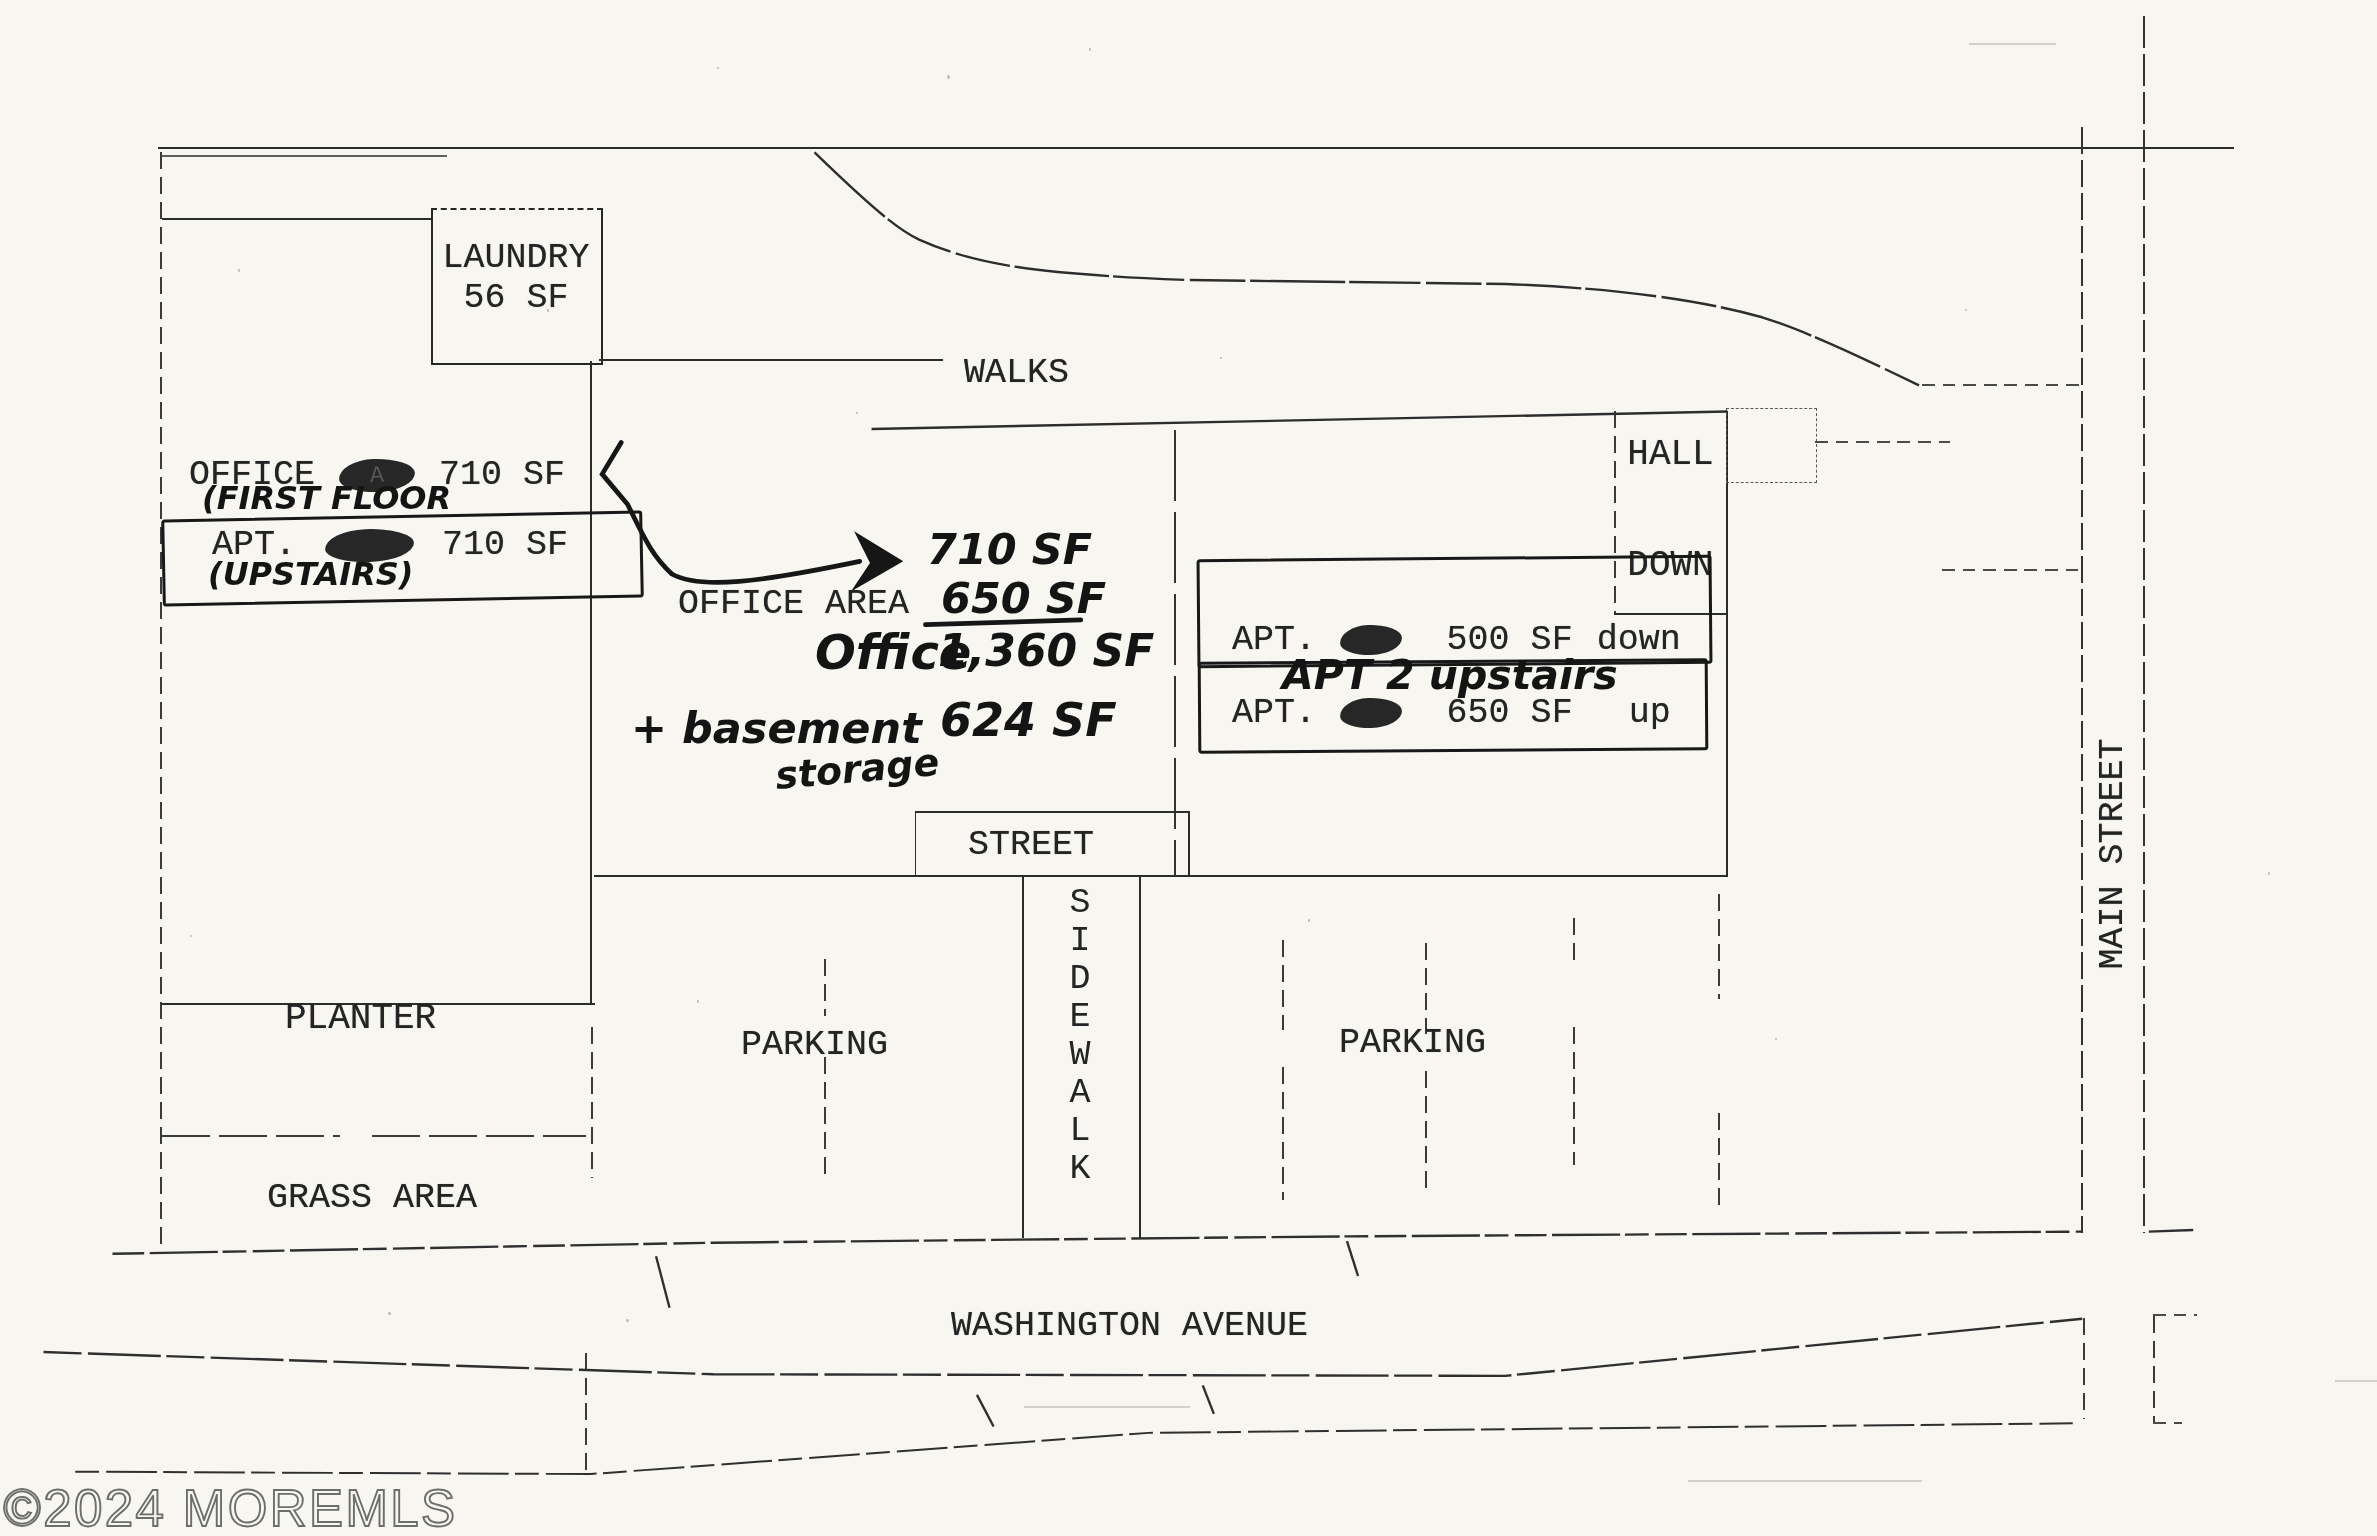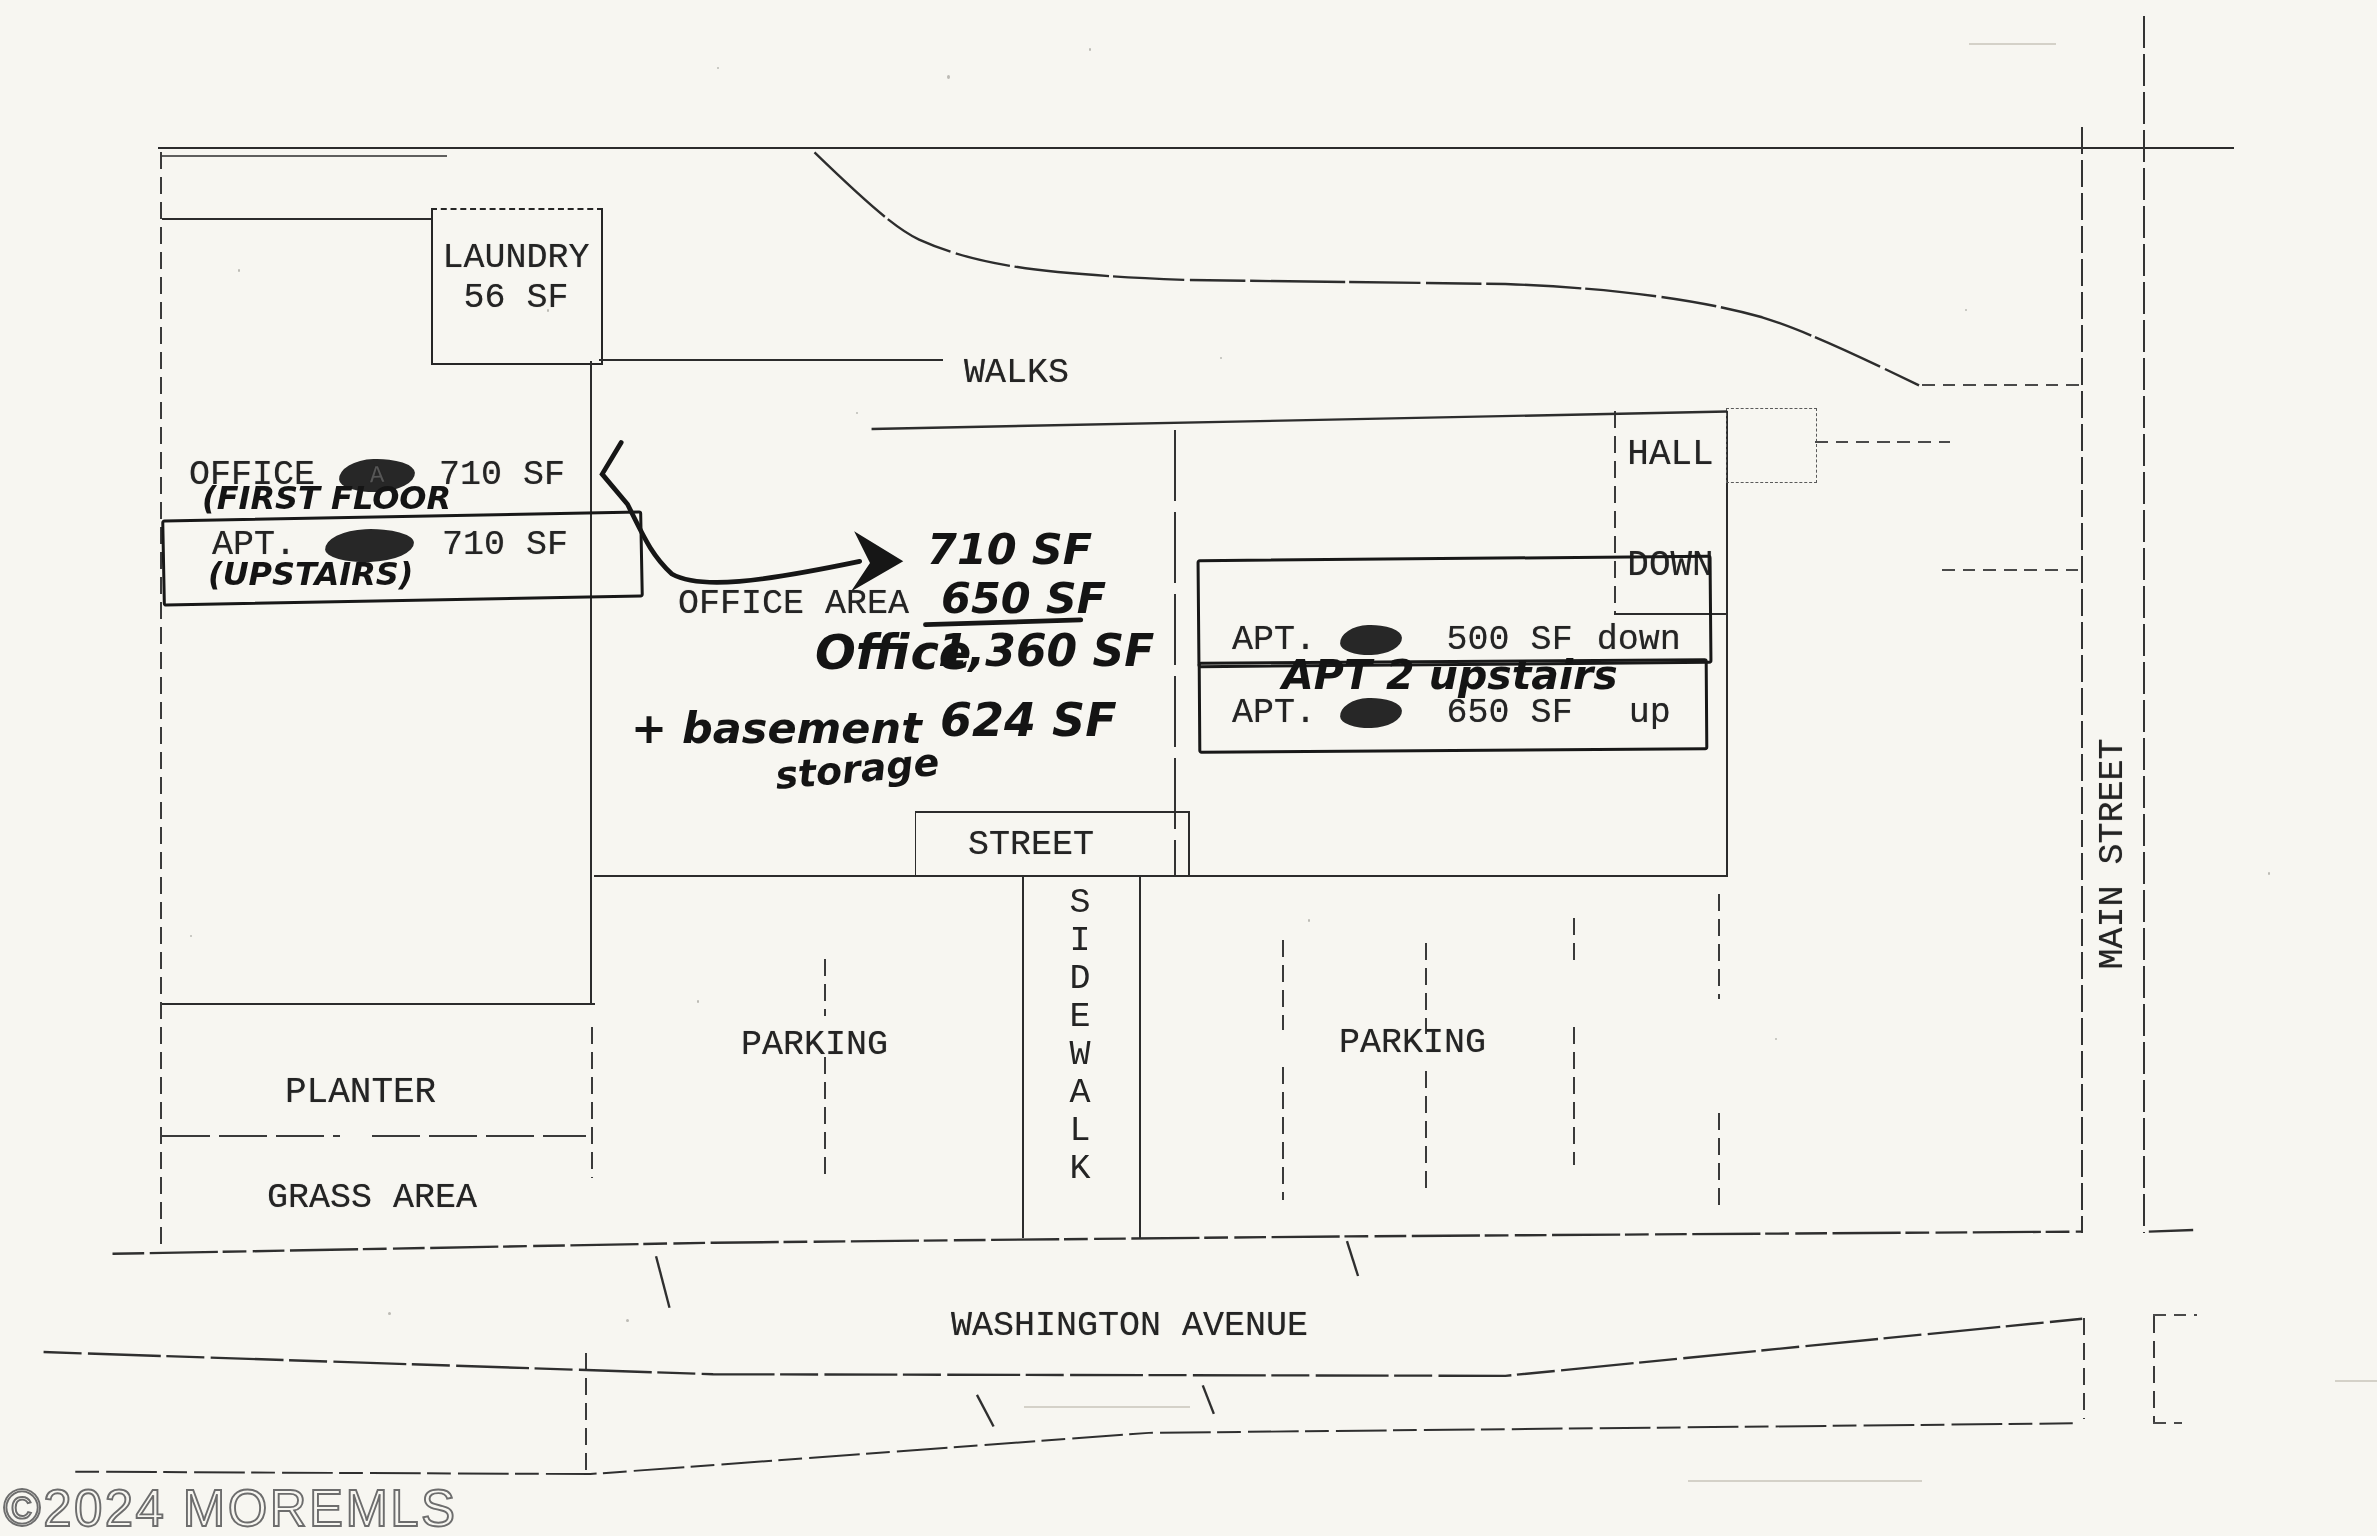--- a/index.html
+++ b/index.html
@@ -160,21 +160,21 @@
       <span>I</span>
       <span>D</span>
       <span>E</span>
       <span>W</span>
       <span>A</span>
       <span>L</span>
       <span>K</span>
     </div>
   <div class="t" style="left:741px;top:1025px;">PARKING</div>
   <div class="t" style="left:1339px;top:1023px;">PARKING</div>
-  <div class="t" style="left:285px;top:1072px;font-size:36px;">PLANTER</div>
+  <div class="t" style="left:285px;top:998px;font-size:36px;">PLANTER</div>
   <div class="t" style="left:267px;top:1178px;">GRASS AREA</div>
   <div class="t" style="left:951px;top:1306px;">WASHINGTON AVENUE</div>
   <div class="t vtext" style="left:2113px;top:854px;">MAIN STREET</div>
 
   <div class="watermark" style="left:3.2px;top:1479px;">©2024 MOREMLS</div>
 
   <div class="speck" style="left:947px;top:75px;width:3.2px;height:4px;"></div>
   <div class="speck" style="left:1089px;top:48px;width:2.4px;height:3.2px;"></div>
   <div class="speck" style="left:717px;top:67px;width:2.4px;height:2.4px;"></div>
   <div class="speck" style="left:547px;top:309px;width:2.4px;height:3.2px;"></div>

